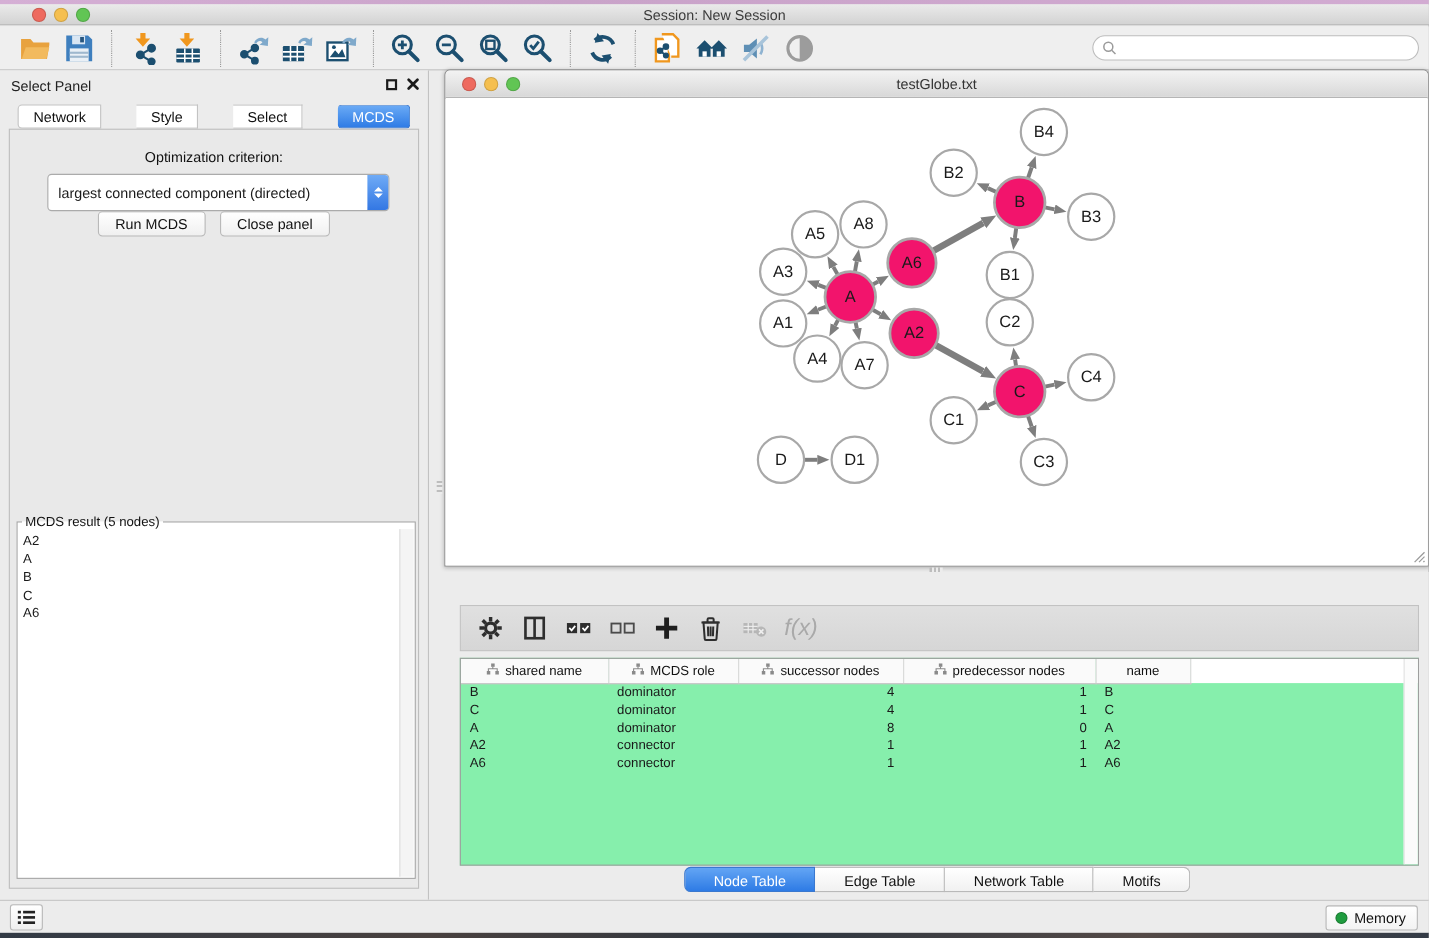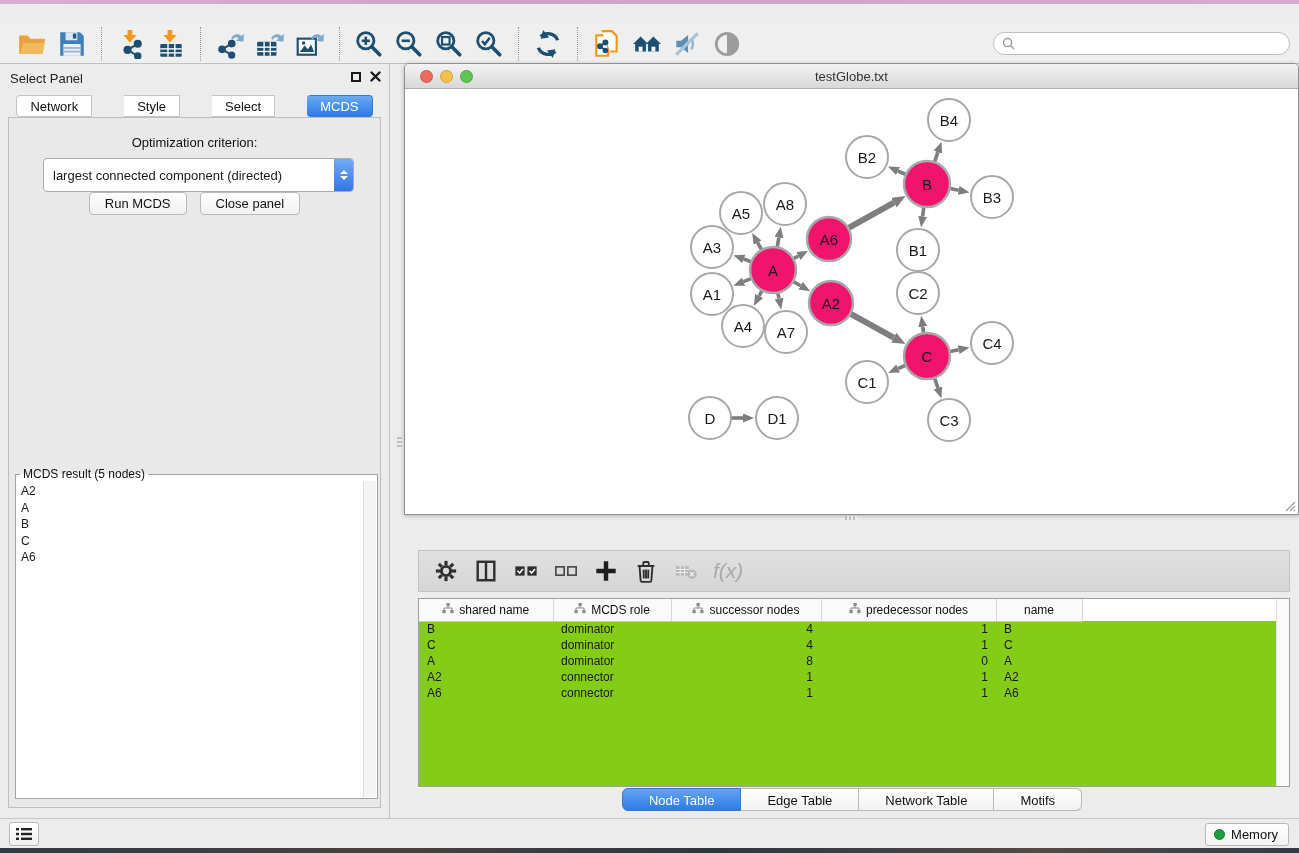--- a/index.html
+++ b/index.html
@@ -88,21 +88,21 @@
   
   .table-panel { position:absolute; left:405px; top:520px; right:0; bottom:35px; background:#ECECEC; }
   .tp-toolbar { position:absolute; left:13px; right:9px; top:30px; height:42px;
     background:linear-gradient(#E0E0E0,#D6D6D6); border:1px solid #C2C2C2;
     display:flex; align-items:center; padding-left:10px; gap:6px; }
   .tp-btn { background:none; border:none; width:34px; height:34px; display:flex;
     align-items:center; justify-content:center; }
   .tp-btn svg { width:24px; height:24px; }
   .fx-label { font-size:21px; color:#A9A9A9; font-family:Liberation Sans, sans-serif; font-style:italic; margin-left:4px; }
   .tp-tablewrap { position:absolute; left:13px; right:9px; top:78px; height:189px;
-    background:#84cc16; border:1px solid #9E9E9E; overflow:hidden; }
+    background:#86efac; border:1px solid #9E9E9E; overflow:hidden; }
   table.nodetable { border-collapse:collapse; width:100%; font-size:12px; table-layout:fixed; }
   table.nodetable th { height:22px; font-weight:normal; background:#FAFAFA;
     border-right:1px solid #D8D8D8; border-bottom:1px solid #C9C9C9; text-align:center;
     font-size:12px; color:#111; }
   table.nodetable th.filler { background:#fff; border:none; }
   table.nodetable th .thlab { vertical-align:middle; }
   table.nodetable th svg { vertical-align:-1px; margin-right:5px; }
   table.nodetable td { height:16px; padding:0 8px; white-space:nowrap; overflow:hidden; }
   td.num-s { text-align:right; padding-right:95px; }
   td.num-p { text-align:right; padding-right:7px; }
@@ -128,20 +128,28 @@
   .bottom-strip { position:absolute; left:0; right:0; bottom:0; height:5px;
     background:linear-gradient(90deg,#323A45,#49413F 30%,#2E3640 55%,#544A47 80%,#333B46); }
 </style>
 </head>
 <body>
 
 <div class="app">
 
   <div class="top-strip"></div>
 
+  <div class="titlebar">
+    <div class="traffic">
+      <span class="light red"></span>
+      <span class="light yellow"></span>
+      <span class="light green"></span>
+    </div>
+    <div class="wtitle">Session: New Session</div>
+  </div>
 
   <div class="toolbar">
     <div id="toolbar-groups" style="display:flex;align-items:center;">
         <button class="tb-btn">
           <svg viewBox="0 0 28 28">
             <path d="M2 6 h8 l2.5 3 H26 v2 L24 23 H2 Z" fill="#E8A23E"></path>
             <path d="M6 13 h20 l-2.6 10 H2.6 Z" fill="#F2BA5E"></path>
           </svg>
         </button>
         <button class="tb-btn">

